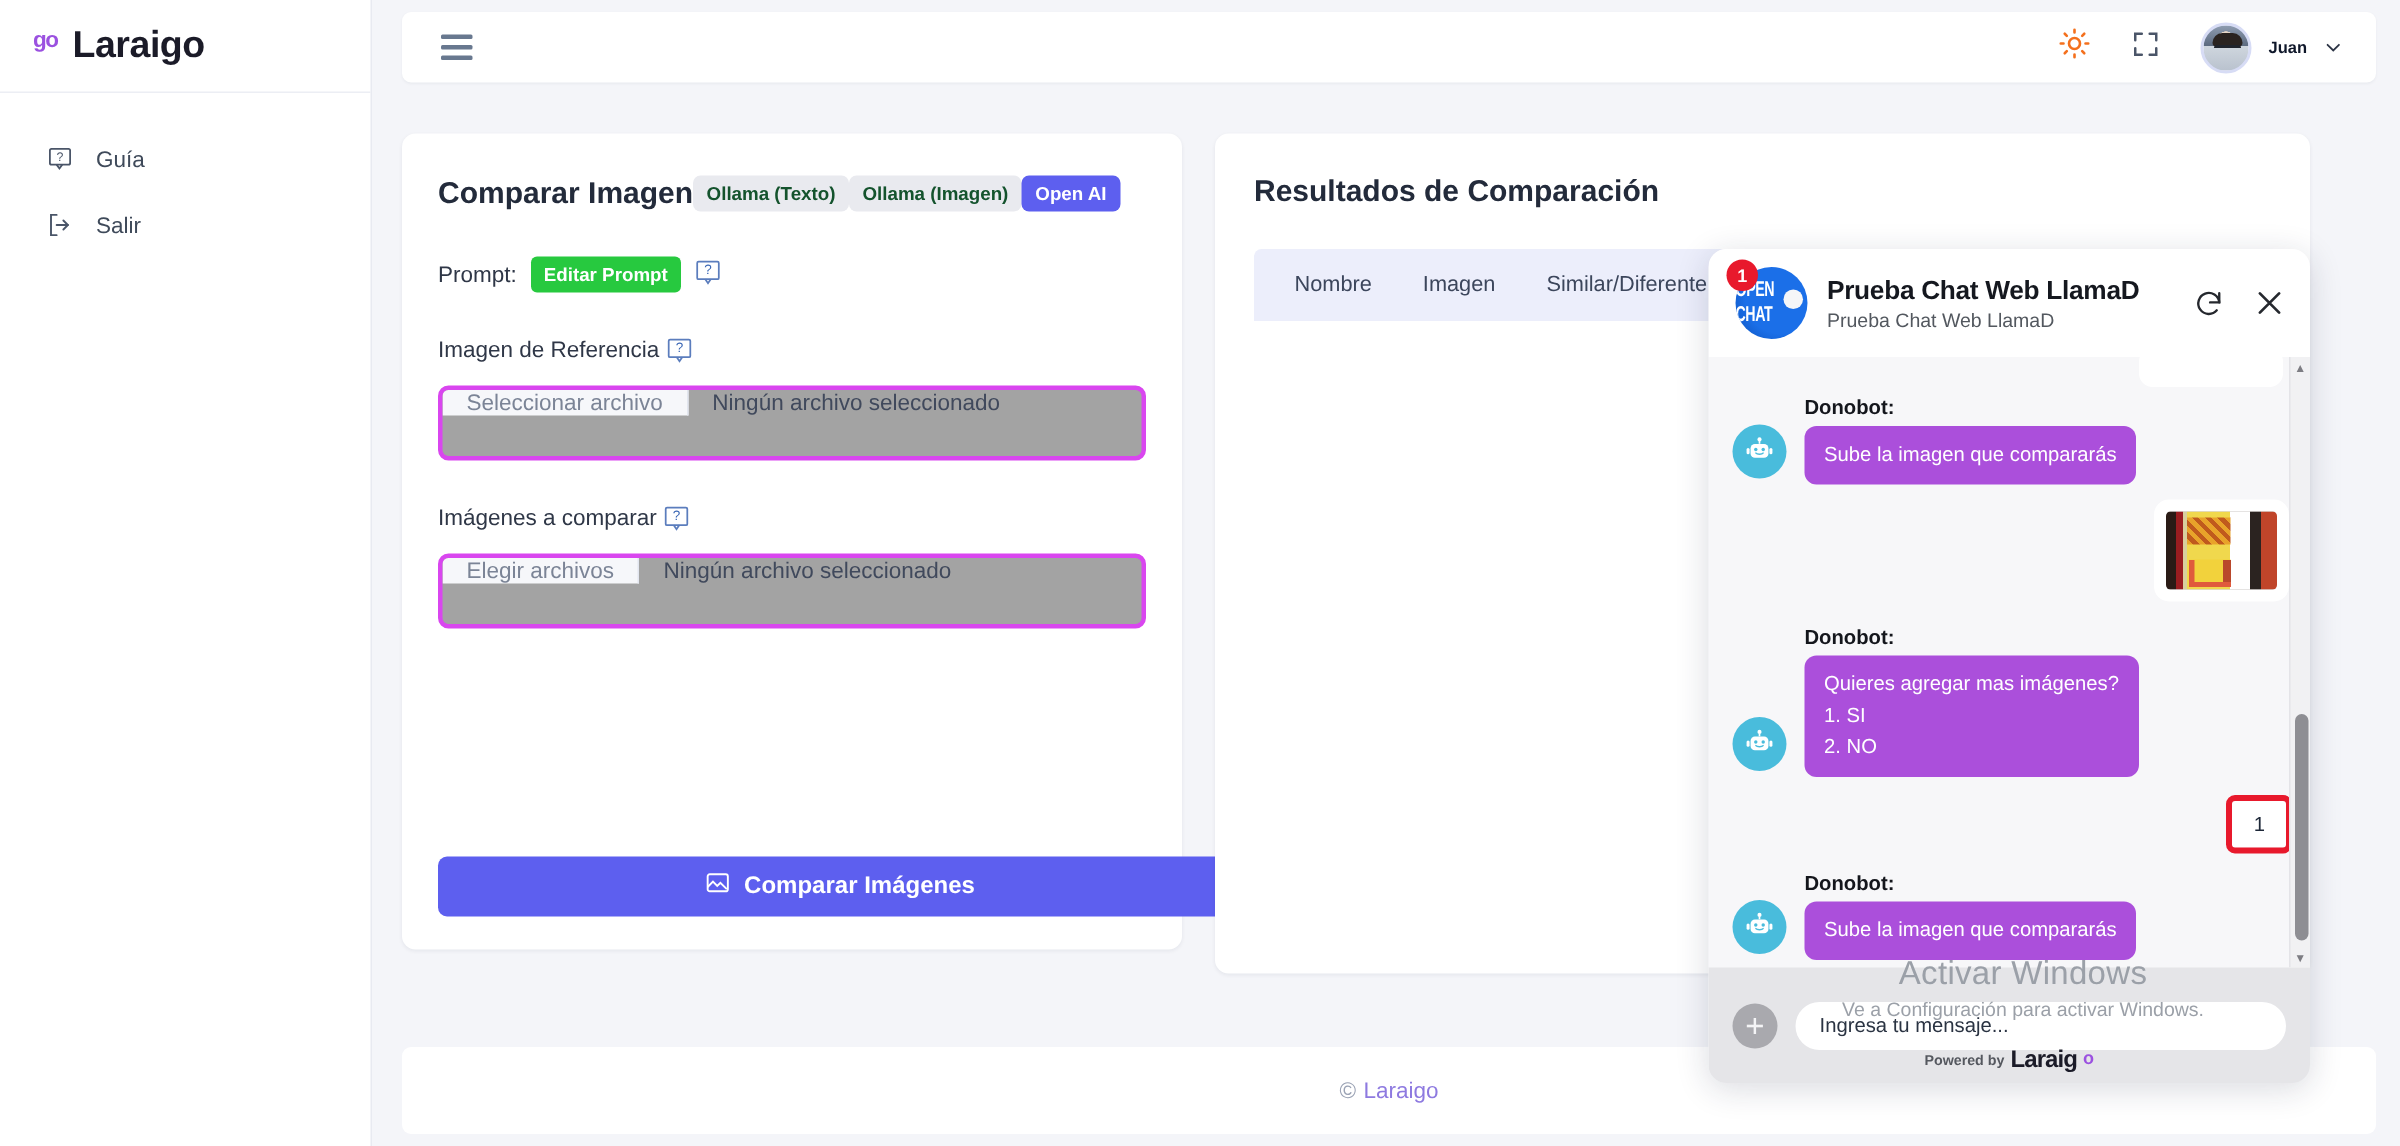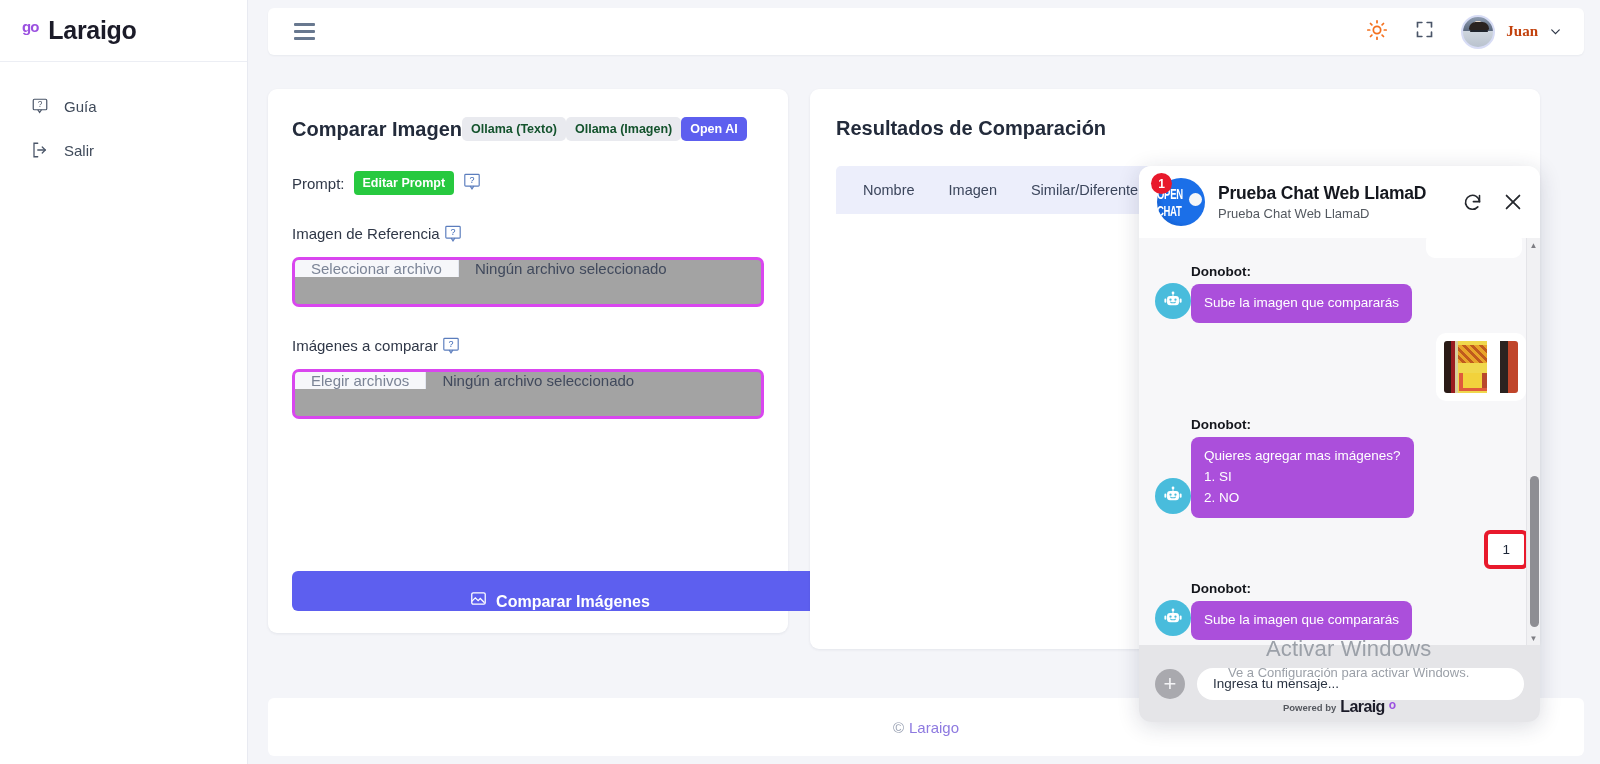--- a/index.html
+++ b/index.html
@@ -60,21 +60,21 @@
     position: relative; overflow: hidden;
   }
   .avatar::before {
     content: ""; position: absolute; left: 6px; top: 5px; width: 20px; height: 9px;
     background: #2a2320; border-radius: 8px 8px 3px 3px;
   }
   .avatar::after {
     content: ""; position: absolute; left: 7px; top: 13px; width: 18px; height: 6px;
     border-top: 2px solid #20242c; border-radius: 2px;
   }
-  .user-name { font-size: 15px; color: #c2410c; font-weight: 600; font-family: Liberation Serif, serif; }
+  .user-name { font-size: 11px; color: #0f172a; font-weight: 600; }
 
   
   .main { position: absolute; left: 268px; top: 73px; width: 1316px; height: 612px; }
   .card {
     background: #fff; border-radius: 9px;
     box-shadow: 0 1px 3px rgba(20,30,60,.07);
   }
   .card-left { position: absolute; left: 0; top: 16px; width: 520px; height: 544px; padding: 28px 24px; }
   .card-right { position: absolute; left: 542px; top: 16px; width: 730px; height: 560px; padding: 28px 26px; }
 
@@ -105,21 +105,21 @@
     background: #f6f7fa; border-right: 1px solid #e2e6ef;
     display: flex; align-items: center; padding: 0 16px;
     font-size: 15px; color: #7b8496;
   }
   .file-text { display: flex; align-items: center; padding: 0 16px; font-size: 15px; color: #40495c; }
 
   .btn-compare {
     position: absolute; left: 24px; bottom: 22px; width: 536px; height: 40px;
     background: #5d5fef; color: #fff; border: none; border-radius: 6px;
     font-size: 16px; font-weight: bold; cursor: pointer;
-    display: flex; align-items: flex-end; justify-content: center; gap: 9px;
+    display: flex; align-items: center; justify-content: center; gap: 9px;
   }
 
   .tbl-head {
     margin-top: 26px; background: #eceefb; border-radius: 5px 5px 0 0;
     height: 48px; display: flex; align-items: center; gap: 34px; padding-left: 27px;
   }
   .th { font-size: 14.5px; color: #3c465c; }
   .tbl-body { height: 380px; background: #fff; }
 
   
@@ -168,21 +168,21 @@
   .ic-btn { cursor: pointer; display: flex; }
 
   .chat-body {
     position: relative; height: 407px; background: #f7f7f9;
     padding: 10px 14px 0 16px; overflow: hidden;
   }
   .stub-bubble {
     position: absolute; right: 18px; top: -6px; width: 96px; height: 26px;
     background: #fff; border-radius: 9px;
   }
-  .msg { display: flex; align-items: flex-end; margin-top: 16px; }
+  .msg { display: flex; gap: 12px; align-items: flex-end; margin-top: 16px; }
   .bot-ava {
     width: 36px; height: 36px; border-radius: 50%; flex: none;
     background: #49bcdc; display: flex; align-items: center; justify-content: center;
     margin-bottom: 4px;
   }
   .msg-col { display: flex; flex-direction: column; }
   .sender { font-size: 13.5px; font-weight: bold; color: #14161c; margin-bottom: 5px; }
   .bubble-bot {
     background: #ab4fdb; color: #fff; border-radius: 8px;
     padding: 9px 13px; font-size: 13.5px; line-height: 1.55; max-width: 250px;

